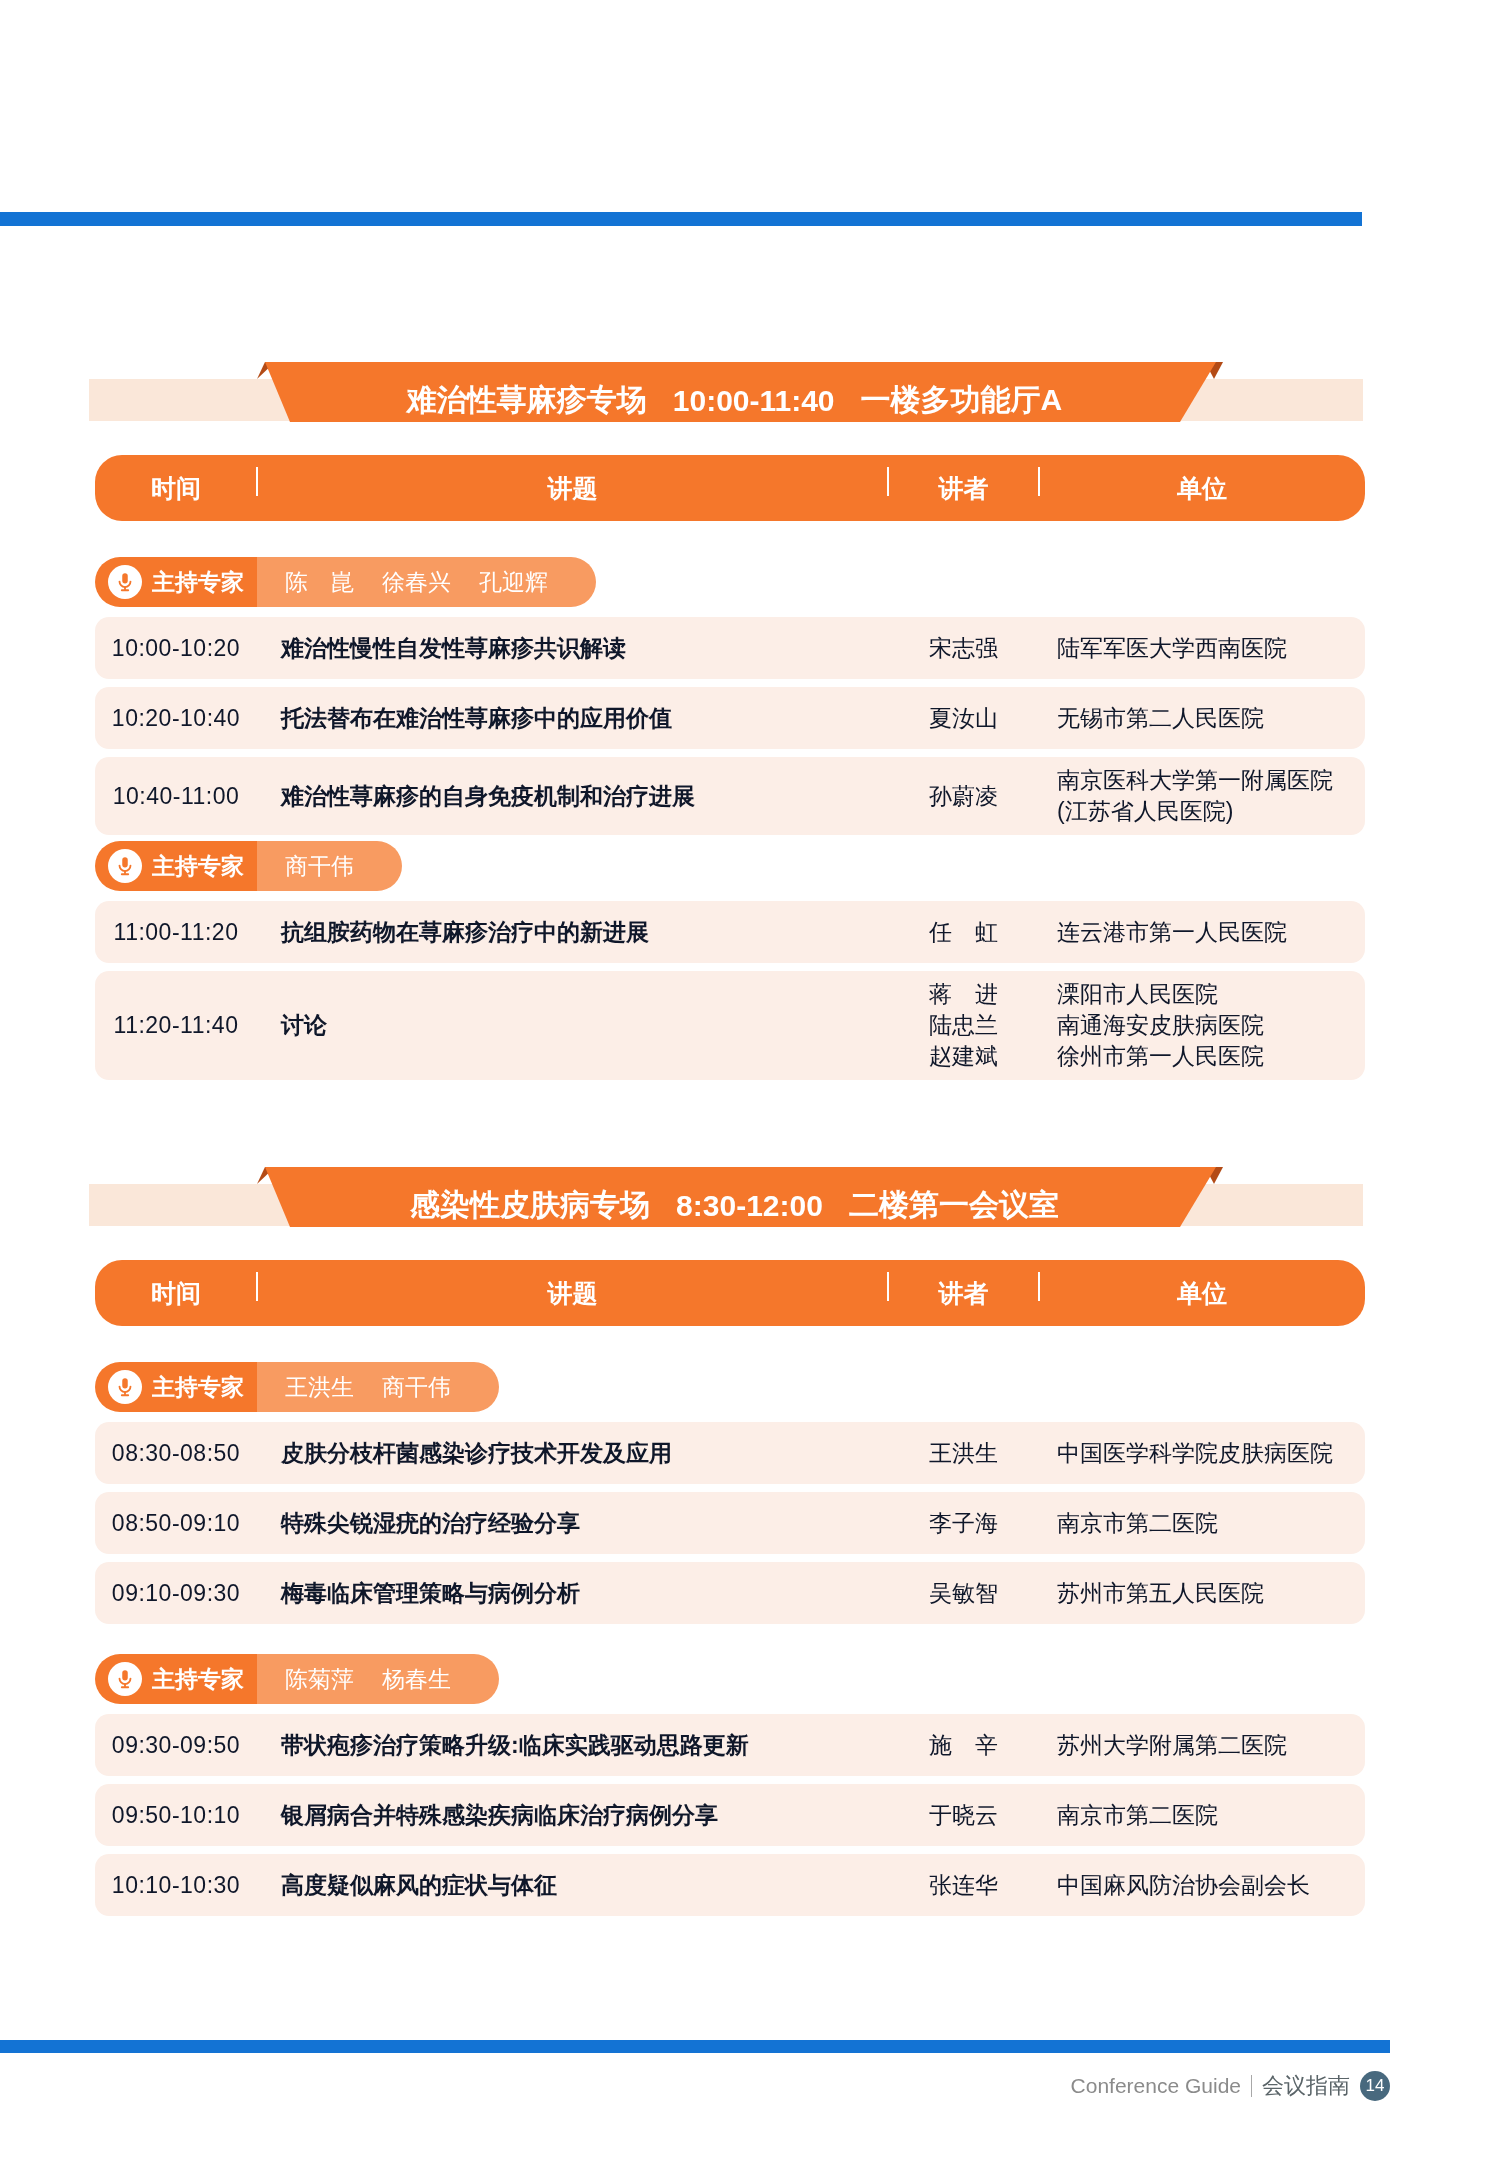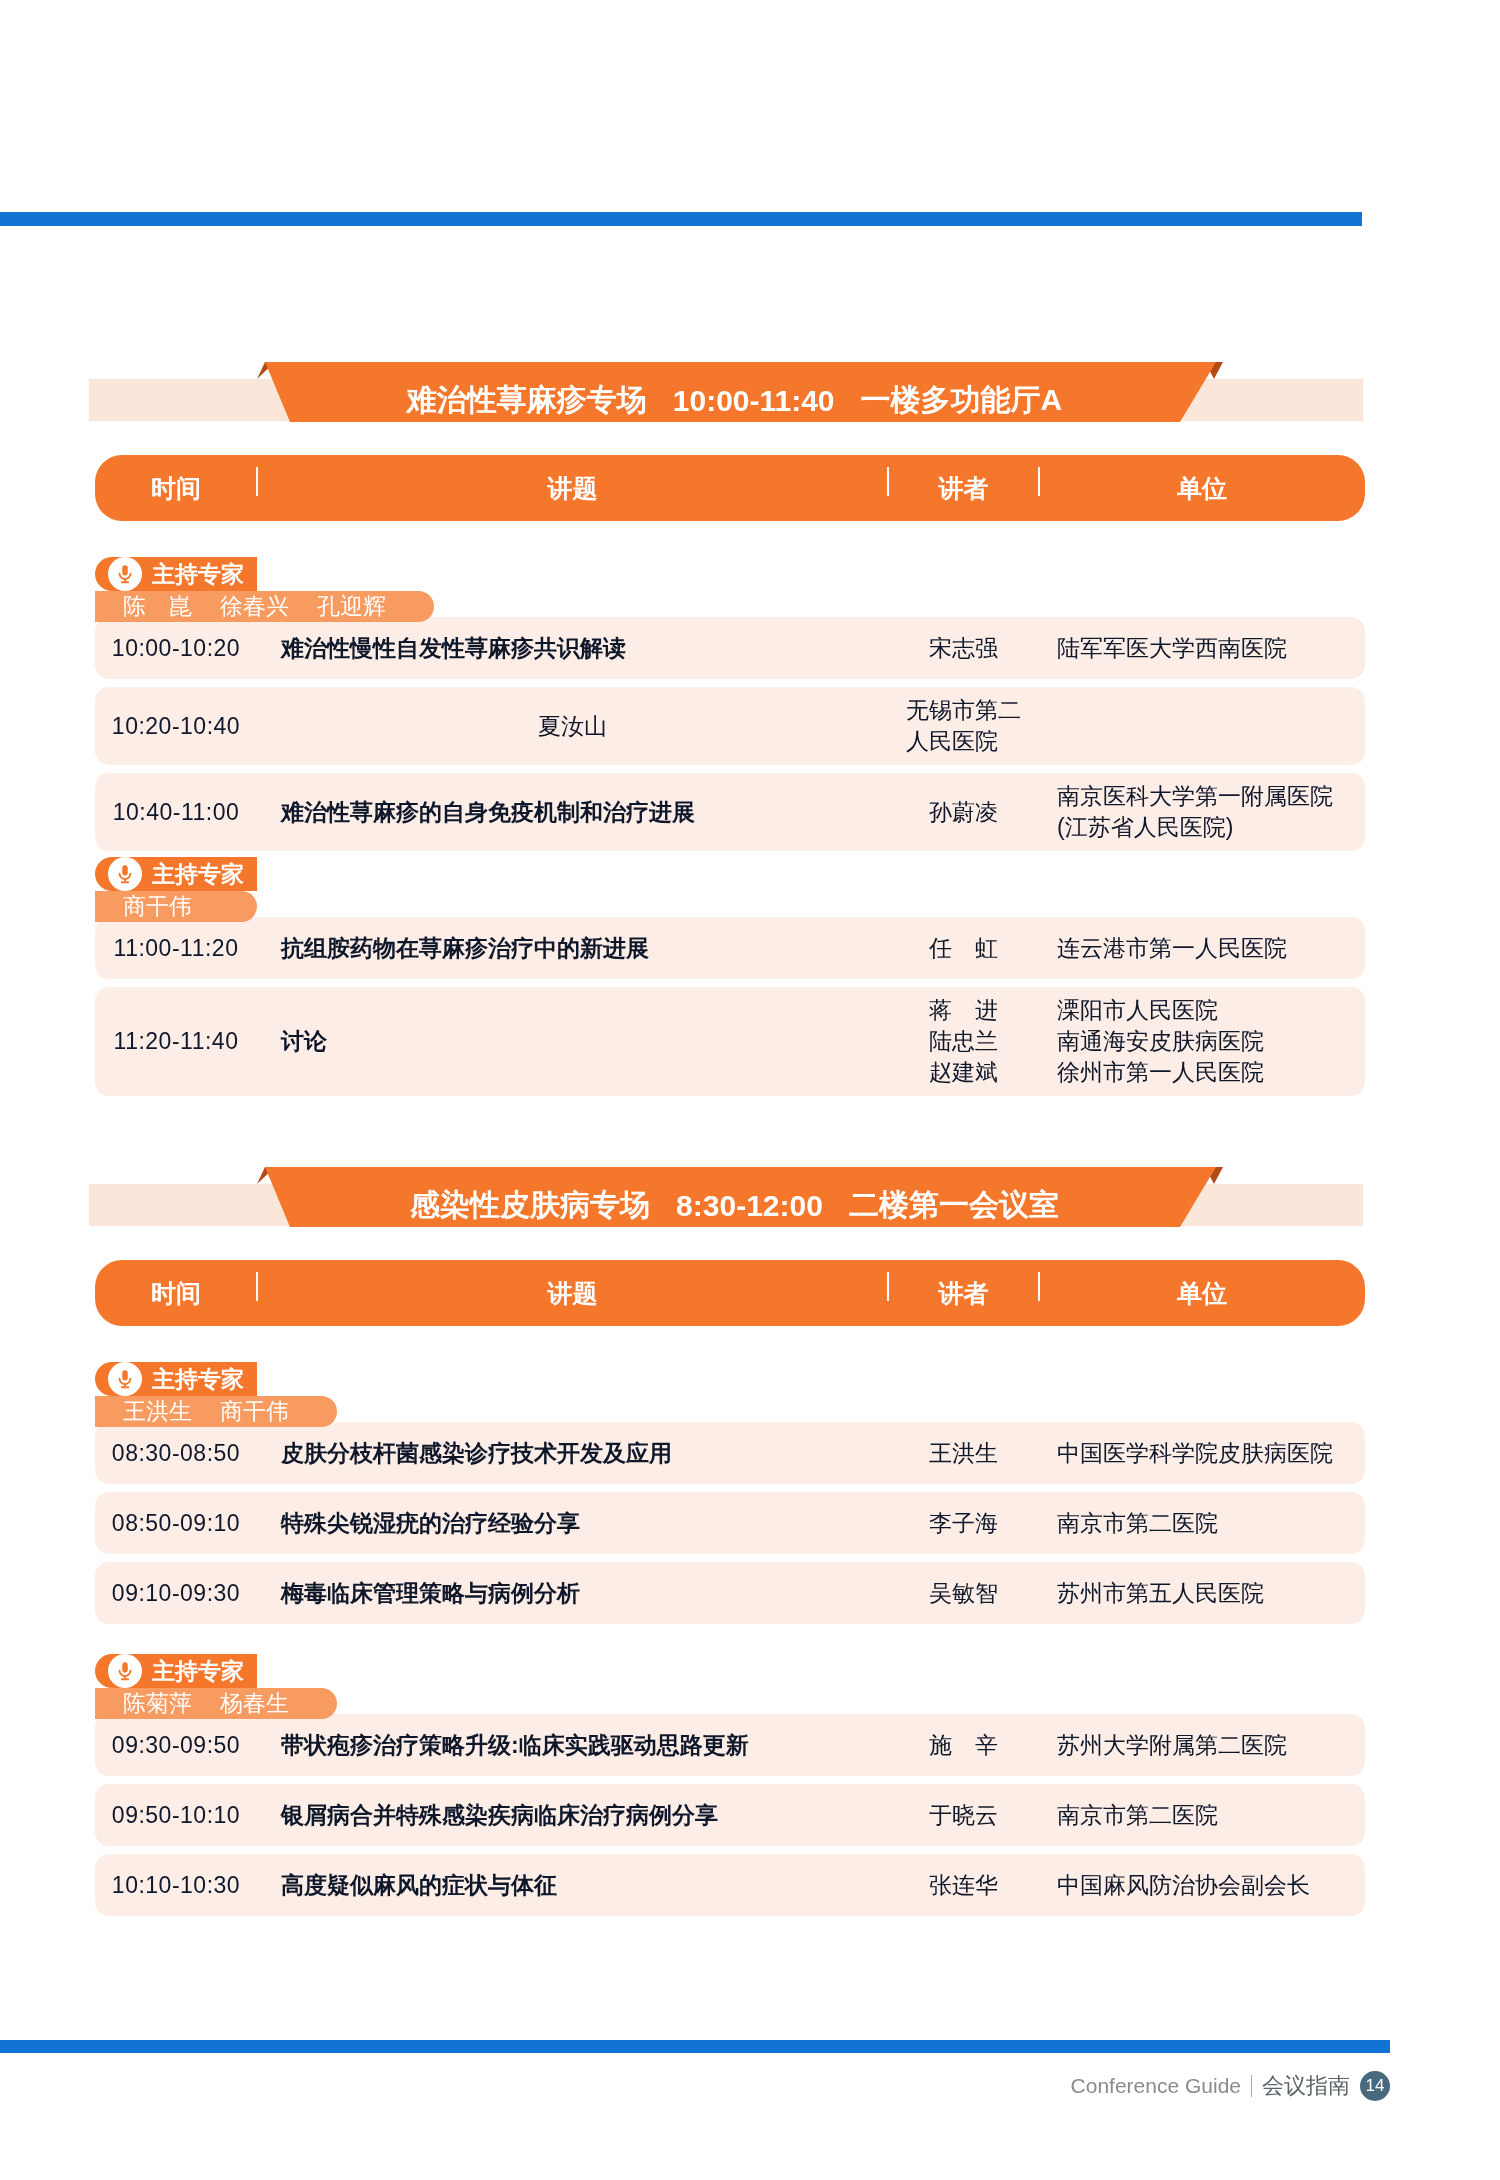--- a/index.html
+++ b/index.html
@@ -50,21 +50,21 @@
     display:grid; grid-template-columns:162px 631px 151px 326px;
     align-items:center;
   }
   .thead .th { text-align:center; color:#ffffff; font-size:25px; font-weight:700; }
   .thead .vline { position:absolute; top:12px; width:2px; height:29px; background:#ffffff; }
   .vline-1 { left:161px; } .vline-2 { left:792px; } .vline-3 { left:943px; }
 
   
   .host-pill {
     margin-left:95px; height:50px;
-    display:inline-flex; align-items:stretch;flex-direction:column;
+    display:inline-flex; align-items:stretch;
   }
   .host-pill.after-header { margin-top:36px; }
   .host-pill.tight { margin-top:6px; }
   .host-pill.loose { margin-top:30px; }
   .host-left {
     width:162px; background:#f5772b; border-radius:25px 0 0 25px;
     display:flex; align-items:center; padding-left:13px; gap:10px;
   }
   .mic-circle {
     width:34px; height:34px; border-radius:50%; background:#ffffff;
@@ -159,20 +159,21 @@
 
   <div class="row first">
     <div class="cell c-time">10:00-10:20</div>
     <div class="cell c-topic">难治性慢性自发性荨麻疹共识解读</div>
     <div class="cell c-speaker">宋志强</div>
     <div class="cell c-unit">陆军军医大学西南医院</div>
   </div>
 
   <div class="row">
     <div class="cell c-time">10:20-10:40</div>
+    <div class="cell c-topic">托法替布在难治性荨麻疹中的应用价值</div>
     <div class="cell c-speaker">夏汝山</div>
     <div class="cell c-unit">无锡市第二人民医院</div>
   </div>
 
   <div class="row">
     <div class="cell c-time">10:40-11:00</div>
     <div class="cell c-topic">难治性荨麻疹的自身免疫机制和治疗进展</div>
     <div class="cell c-speaker">孙蔚凌</div>
     <div class="cell c-unit">
       <span>南京医科大学第一附属医院</span>

